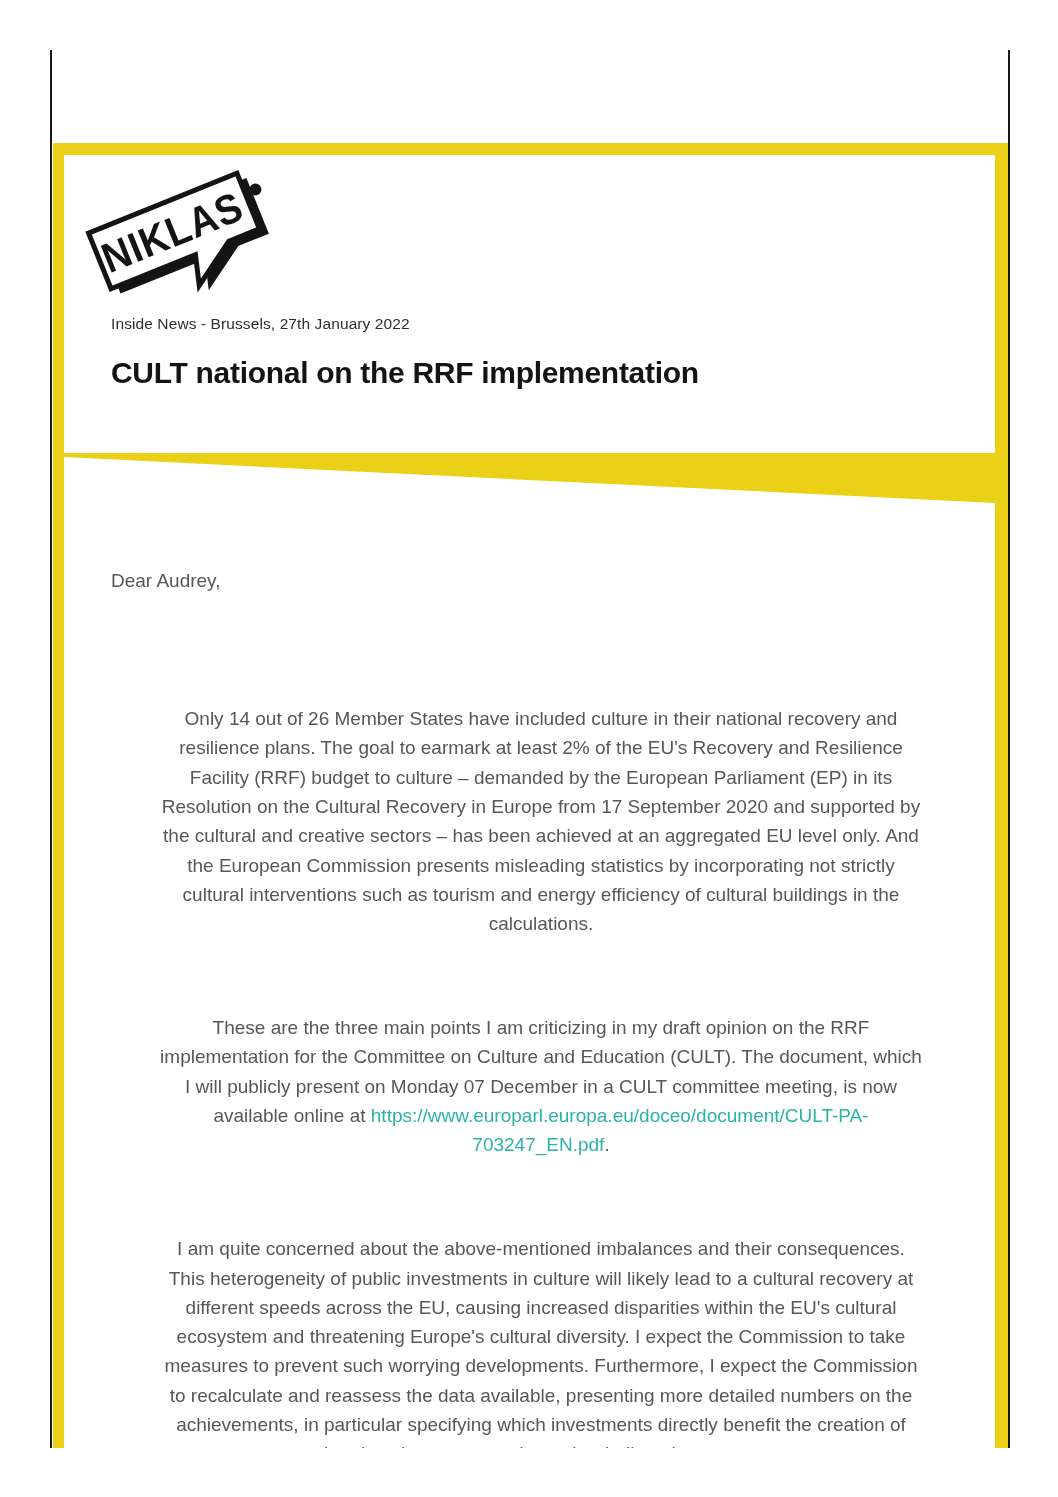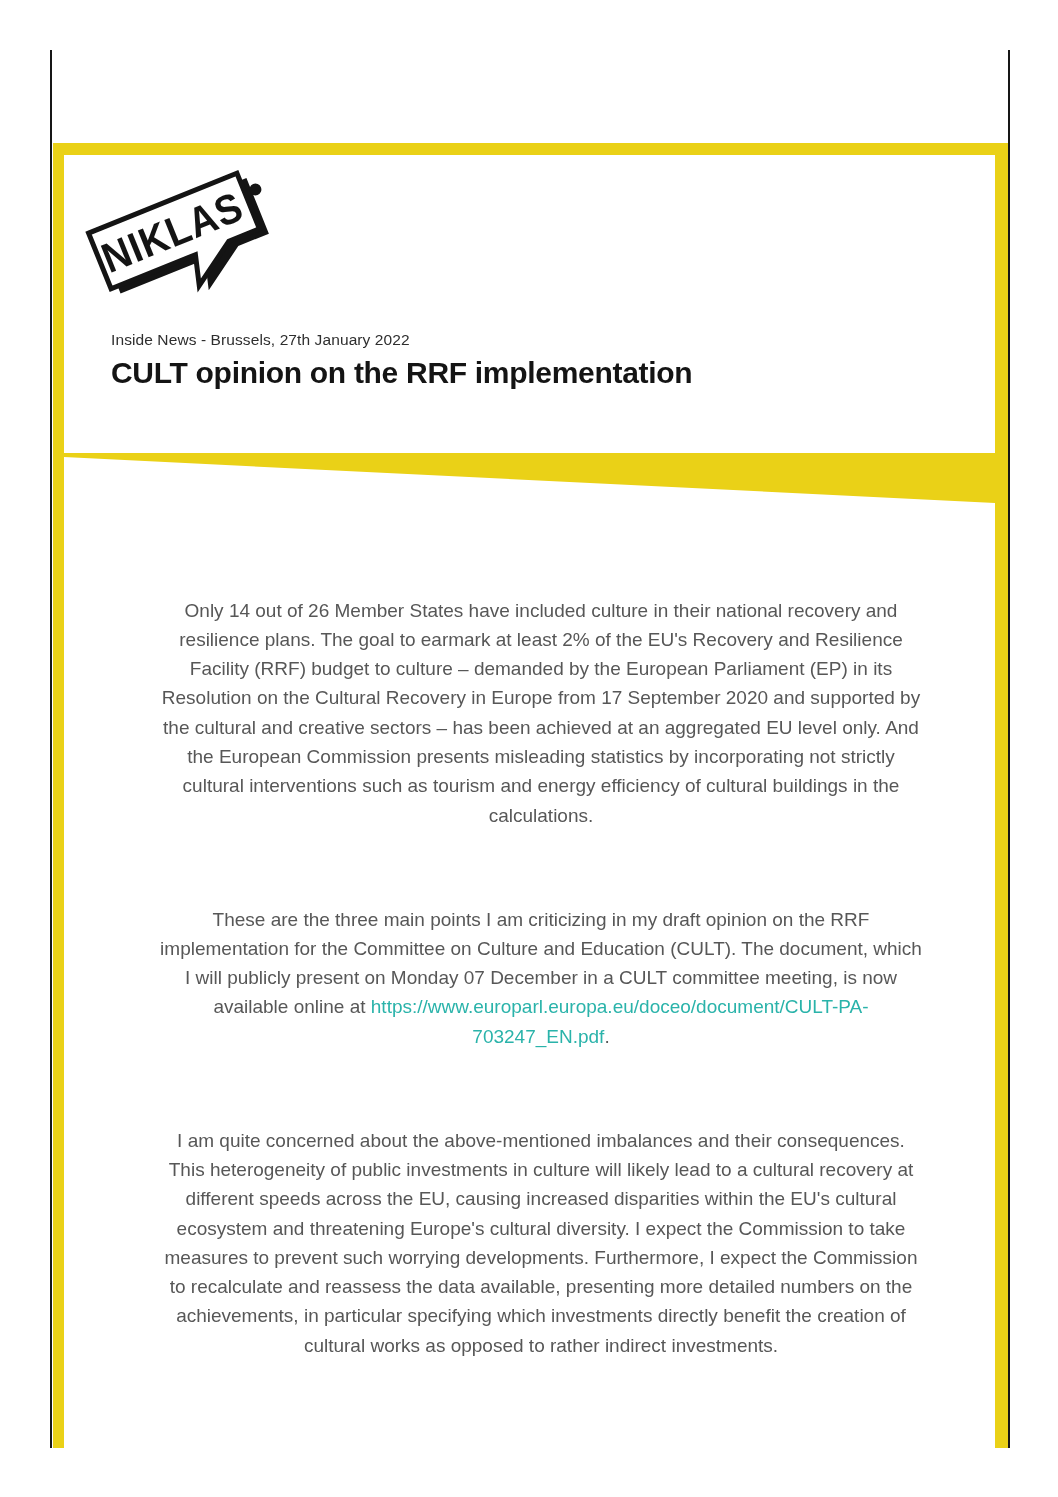--- a/index.html
+++ b/index.html
@@ -26,21 +26,21 @@
     width: 931px; height: 1293px;
     background: #ffffff; overflow: hidden;
   }
 
   .logo-wrap {
     position: absolute; left: 5px; top: -4px;
     width: 205px; height: 155px;
   }
 
   .dateline {
-    position: absolute; left: 47px; top: 176px;
+    position: absolute; left: 47px; top: 160px;
     font-size: 15.5px; line-height: 18px;
     color: #2e2e2e; letter-spacing: 0.1px;
   }
   .headline {
     position: absolute; left: 47px; top: 199px;
     font-size: 30px; line-height: 38px; font-weight: 700;
     color: #141414; letter-spacing: -0.3px;
   }
 
   .swoosh {
@@ -86,25 +86,26 @@
 
         <text x="103" y="95" text-anchor="middle" font-family="Liberation Sans, sans-serif" font-weight="700" font-size="42" fill="#141414" letter-spacing="1" textLength="148" lengthAdjust="spacingAndGlyphs">NIKLAS</text>
 
         <circle cx="196" cy="72" r="6" fill="#141414"></circle>
       </g>
     </svg>
   </div>
 
   <div class="dateline">Inside News - Brussels, 27th January 2022</div>
 
-  <h1 class="headline">CULT opinion on the RRF implementation</h1>
+  <h1 class="headline">CULT national on the RRF implementation</h1>
 
   <div class="swoosh"></div>
 
   <div class="letter">
+    <div class="salutation">Dear Audrey,</div>
 
     <div class="para">Only 14 out of 26 Member States have included culture in their national recovery and
 resilience plans. The goal to earmark at least 2% of the EU's Recovery and Resilience
 Facility (RRF) budget to culture – demanded by the European Parliament (EP) in its
 Resolution on the Cultural Recovery in Europe from 17 September 2020 and supported by
 the cultural and creative sectors – has been achieved at an aggregated EU level only. And
 the European Commission presents misleading statistics by incorporating not strictly
 cultural interventions such as tourism and energy efficiency of cultural buildings in the
 calculations.</div>
 

